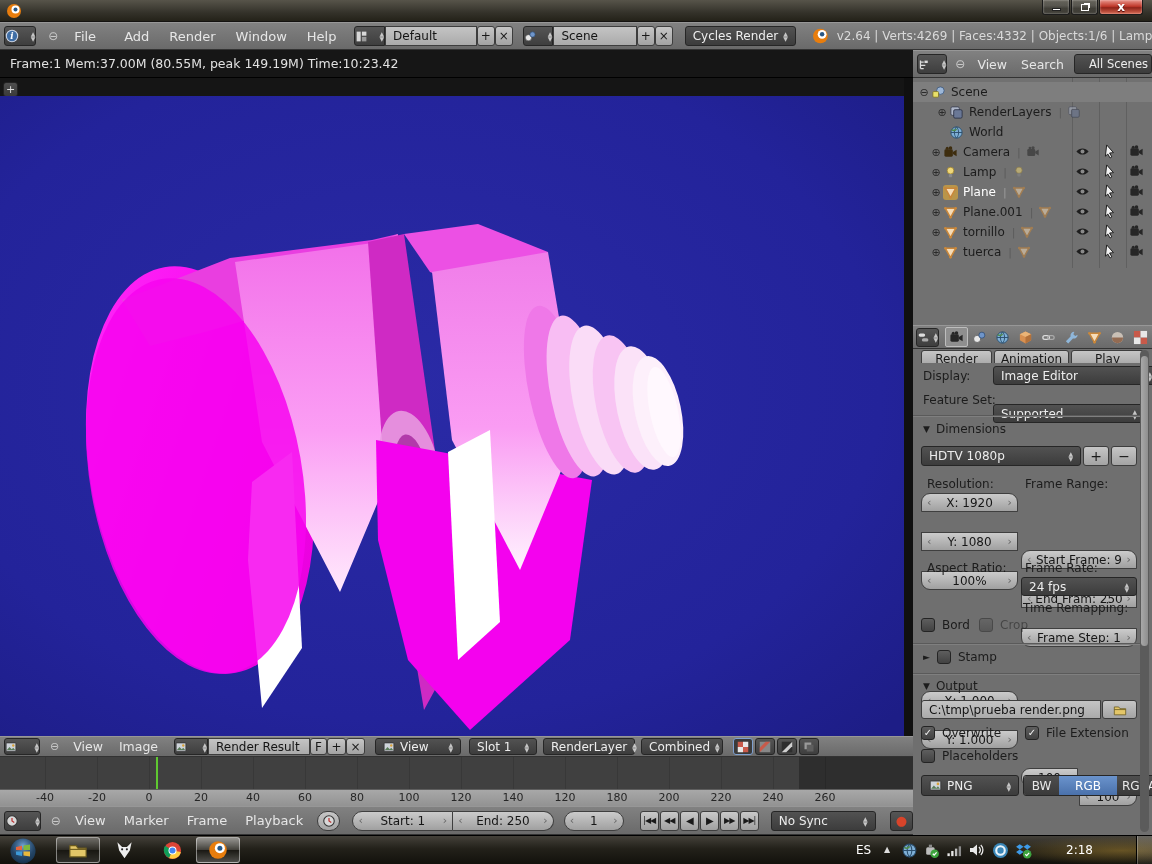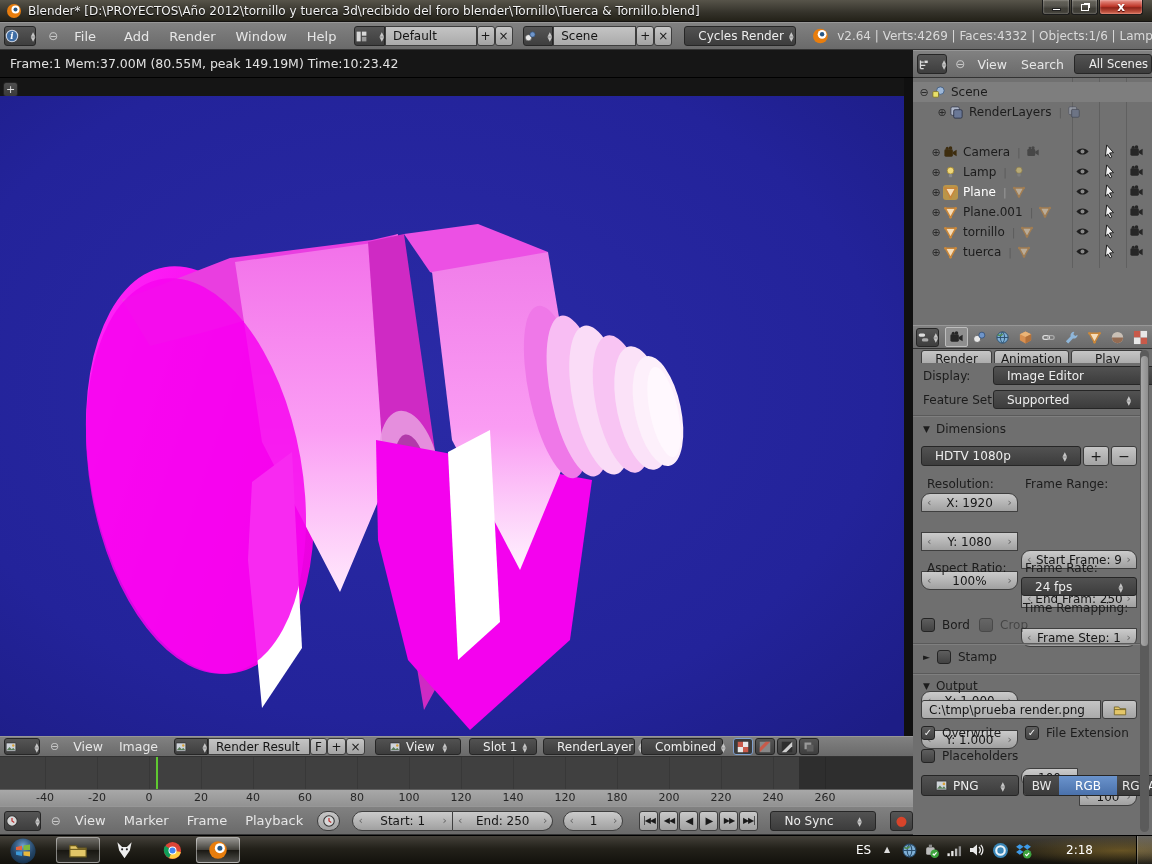--- a/index.html
+++ b/index.html
@@ -5,21 +5,21 @@
 *{box-sizing:border-box;margin:0;padding:0}
 html,body{width:1152px;height:864px;overflow:hidden}
 body{position:relative;font-family:"DejaVu Sans",sans-serif;background:#000;-webkit-font-smoothing:antialiased}
 .abs{position:absolute}
 
 .hdr{background:linear-gradient(#818181,#6a6a6a);border-top:1px solid #979797;border-bottom:1px solid #333}
 .menu{color:#e6e6e6;font-size:13px;white-space:nowrap;cursor:default}
 
 .btnL{background:linear-gradient(#c6c6c6,#a3a3a3);border:1px solid #3d3d3d;border-radius:3px;color:#191919;font-size:12px;display:flex;align-items:center;justify-content:center;white-space:nowrap;gap:4px}
 .fieldL{background:linear-gradient(#c4c4c4,#aaaaaa);border:1px solid #3d3d3d;color:#141414;font-size:12px;display:flex;align-items:center;padding:0 7px;white-space:nowrap;overflow:hidden}
-.dd{background:linear-gradient(#525252,#3c3c3c);border:1px solid #262626;border-radius:3px;color:#ededed;font-size:12px;display:flex;align-items:center;padding:0 13px;gap:5px;white-space:nowrap}
+.dd{background:linear-gradient(#525252,#3c3c3c);border:1px solid #262626;border-radius:3px;color:#ededed;font-size:12px;display:flex;align-items:center;padding:0 7px;gap:5px;white-space:nowrap}
 .ebtn{background:linear-gradient(#555,#3e3e3e);border:1px solid #262626;border-radius:3px;display:flex;align-items:center;justify-content:center;gap:3px}
 .spin{margin-left:auto;display:flex;flex-direction:column;align-items:center;color:#c6c6c6;font-size:6px;line-height:5px}
 .num{background:linear-gradient(#cbcbcb,#a0a0a0);border:1px solid #3f3f3f;border-radius:10px;color:#161616;font-size:12px;display:flex;align-items:center;justify-content:center;position:relative;white-space:nowrap}
 .num::before{content:"‹";position:absolute;left:5px;top:50%;transform:translateY(-55%);color:rgba(35,35,35,.55);font-size:11px}
 .num::after{content:"›";position:absolute;right:5px;top:50%;transform:translateY(-55%);color:rgba(35,35,35,.55);font-size:11px}
 .cb{width:14px;height:14px;border-radius:3px;background:linear-gradient(#5e5e5e,#424242);border:1px solid #242424;color:#f2f2f2;font-size:10px;line-height:10px;display:flex;align-items:center;justify-content:center;flex:none}
 .cbrow{display:flex;align-items:center;gap:7px}
 .lbl{color:#1c1c1c;font-size:12px;white-space:nowrap}
 .sep{border-top:1px solid #5a5a5a;border-bottom:1px solid #7f7f7f}
 .tabbox{width:23px;height:20px;display:flex;align-items:center;justify-content:center;border-radius:2px}
@@ -115,21 +115,20 @@
       </symbol>
   </defs>
 </svg>
 
 <div class="abs" style="left:0;top:0;width:1152px;height:22px;background:linear-gradient(#57544a,#34322a 60%,#242219);border-bottom:1px solid #141210;display:flex;align-items:center">
   <svg class="abs" style="left:6px;top:3px" width="16" height="16" viewBox="0 0 16 16">
       <circle cx="8" cy="8" r="7" fill="#e87d0d"></circle>
       <circle cx="9.5" cy="6.5" r="4" fill="#fff"></circle>
       <circle cx="9.5" cy="6.5" r="2" fill="#265787"></circle>
     </svg>
-  <span style="margin-left:28px;color:#f2f2f2;font-size:12px;white-space:nowrap;text-shadow:0 1px 1px #000">Blender* [D:\PROYECTOS\Año 2012\tornillo y tuerca 3d\recibido del foro blender\Tornillo\Tuerca &amp; Tornillo.blend]</span>
   <div class="abs wbtn" style="left:1042px;top:0;width:28px;height:15px;border-radius:0 0 3px 3px">
       <span style="width:9px;height:3px;background:#fff;border:1px solid #222;margin-top:4px"></span>
     </div>
   <div class="abs wbtn" style="left:1071px;top:0;width:27px;height:15px;border-radius:0 0 3px 3px">
       <span style="width:8px;height:7px;border:1px solid #fff;box-shadow:2px -2px 0 -1px #fff"></span>
     </div>
   <div class="abs wbtn" style="left:1099px;top:0;width:44px;height:15px;border-radius:0 0 3px 3px;background:linear-gradient(#e8948a,#c0392b 45%,#8e2318 55%,#d96a54)">
       <span style="color:#fff;font-size:12px;line-height:11px;font-weight:bold;text-shadow:0 1px 1px #400">x</span>
     </div>
 </div>
@@ -309,20 +308,27 @@
       </svg>
     <span>RenderLayers</span>
     <span class="osuf">
         <span class="pipe">|</span>
         <svg class="ic" width="14" height="14">
           <use href="#s-layers"></use>
         </svg>
       </span>
   </div>
 
+  <div class="orow" style="top:44px">
+    <span class="oexp" style="margin-left:22px"></span>
+    <svg class="oic">
+        <use href="#s-world"></use>
+      </svg>
+    <span>World</span>
+  </div>
 
   <div class="orow" style="top:64px">
     <span class="oexp" style="margin-left:16px">⊕</span>
     <svg class="oic" style="filter:sepia(1) saturate(3)">
         <use href="#s-cam"></use>
       </svg>
     <span>Camera</span>
     <span class="osuf">
         <span class="pipe">|</span>
         <svg class="ic" width="14" height="14">
@@ -537,21 +543,21 @@
   <span class="lbl abs" style="left:10px;top:44px">Display:</span>
   <div class="dd abs" style="left:80px;top:41px;width:167px;height:19px">
       <span>Image Editor</span>
       <span class="spin">
         <span>▲</span>
         <span>▼</span>
       </span>
     </div>
 
   <span class="lbl abs" style="left:10px;top:68px">Feature Set:</span>
-  <div class="dd abs" style="left:80px;top:65px;width:152px;height:19px">
+  <div class="dd abs" style="left:80px;top:79px;width:152px;height:19px">
       <span>Supported</span>
       <span class="spin">
         <span>▲</span>
         <span>▼</span>
       </span>
     </div>
 
   <div class="abs sep" style="left:0;top:90px;width:234px;height:0"></div>
 
   <div class="abs" style="left:10px;top:97px;display:flex;gap:6px;align-items:center">

